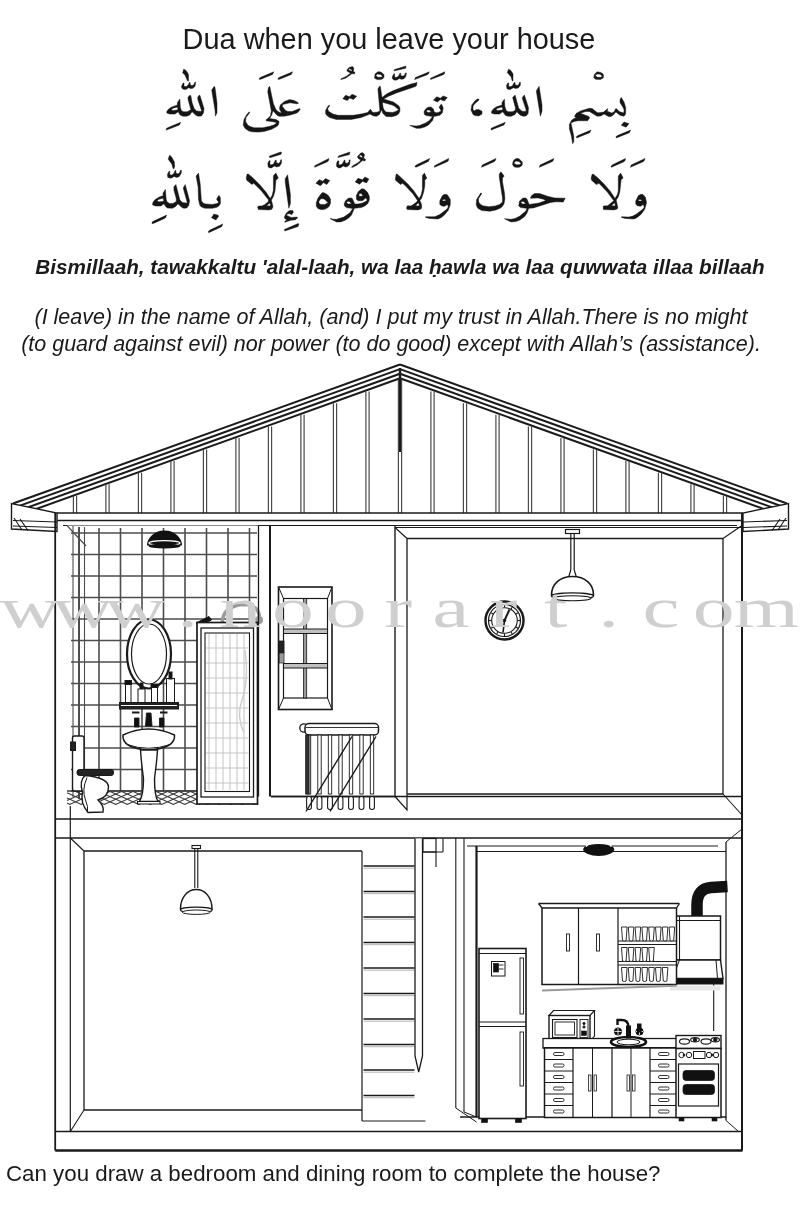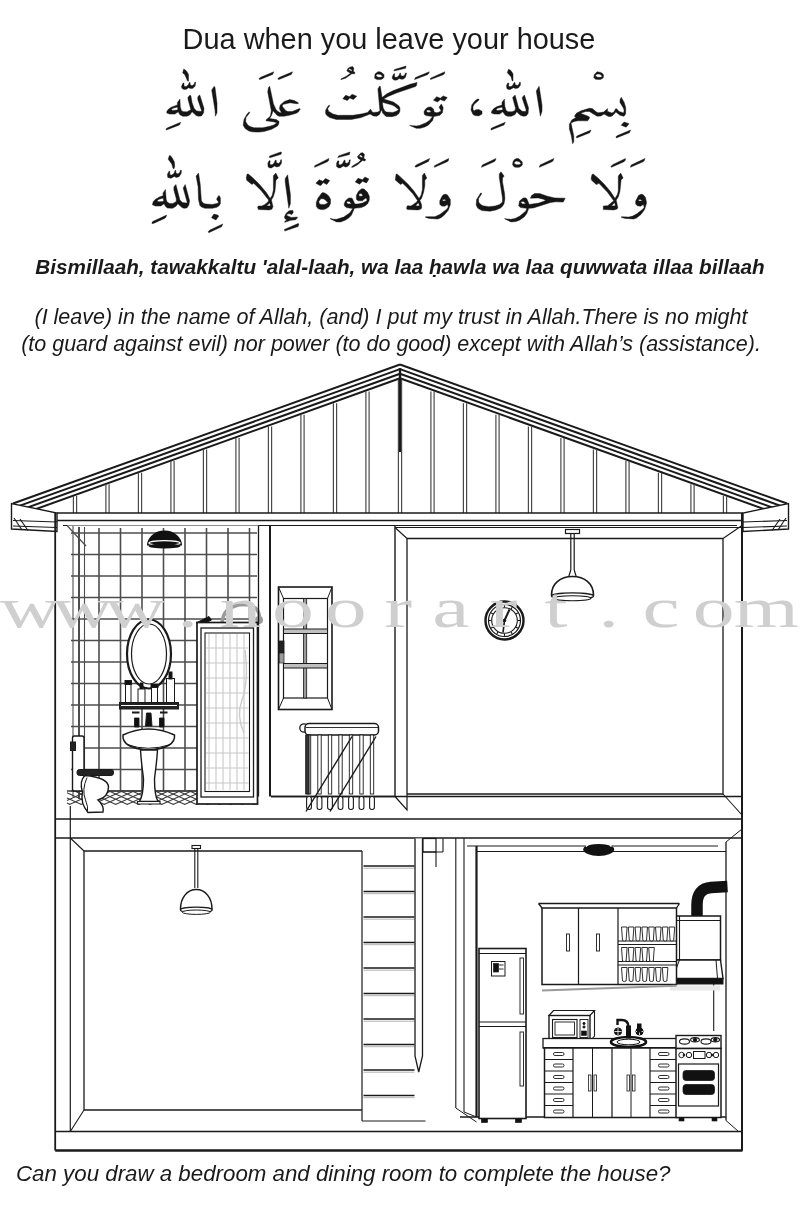--- a/index.html
+++ b/index.html
@@ -530,12 +530,12 @@
       <text x="0" y="0" transform="translate(450.8 626.5) scale(1.47 1)">a</text>
       <text x="0" y="0" transform="translate(503.40000000000003 626.5) scale(1.47 1)">r</text>
       <text x="0" y="0" transform="translate(556.0 626.5) scale(1.47 1)">t</text>
       <text x="0" y="0" transform="translate(608.6 626.5) scale(1.47 1)">.</text>
       <text x="0" y="0" transform="translate(661.2 626.5) scale(1.47 1)">c</text>
       <text x="0" y="0" transform="translate(713.8000000000001 626.5) scale(1.47 1)">o</text>
       <text x="0" y="0" transform="translate(766.4 626.5) scale(1.47 1)">m</text>
     </g>
 </svg>
 
-<div style="position:absolute;left:16px;top:1161px;font-size:22.3px;font-style:italic;">Can you draw a bedroom and dining room to complete the house?</div>
+<div style="position:absolute;left:6px;top:1161px;font-size:22.3px;">Can you draw a bedroom and dining room to complete the house?</div>
 </body></html>

